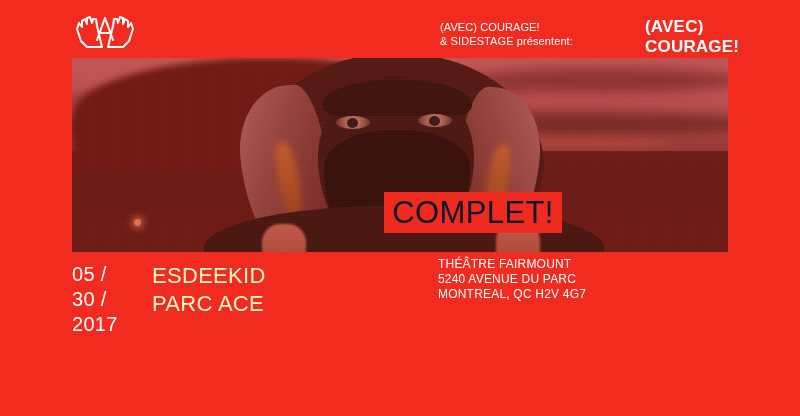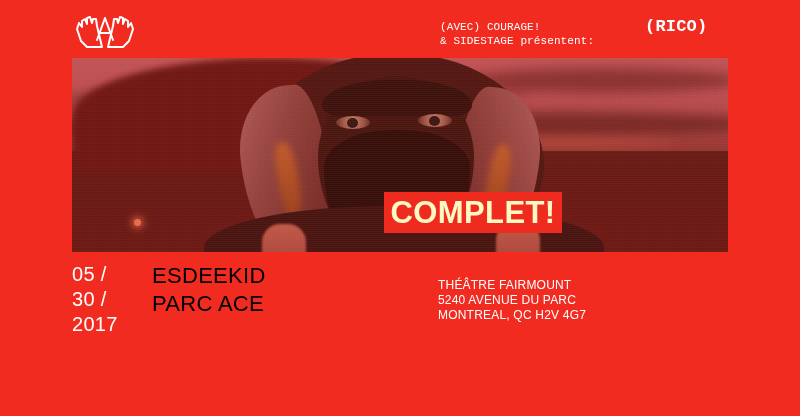--- a/index.html
+++ b/index.html
@@ -17,21 +17,20 @@
     background: #f22b20;
     overflow: hidden;
   }
 
   
   #header {
     position: absolute;
     left: 0; top: 0;
     width: 800px;
     height: 58px;
-    font-family: Liberation Mono, monospace;
   }
   #logo-hands {
     position: absolute;
     left: 72px;
     top: 12px;
     width: 66px;
     height: 38px;
   }
   #logo-hands svg { display: block; }
 
@@ -238,50 +237,50 @@
     left: 312px;
     top: 134px;
     width: 178px;
     height: 41px;
     background: #ef2b20;
     display: flex;
     align-items: center;
     justify-content: center;
   }
   #complet-text {
-    color: #fef9c3;
+    color: #0f172a;
     font-size: 31px;
-    font-weight: bold;
+    font-weight: normal;
     letter-spacing: .4px;
     line-height: 31px;
   }
 
   
   #date-block {
     position: absolute;
     left: 72px;
     top: 262px;
     color: #ffffff;
     font-size: 20px;
     line-height: 25px;
     letter-spacing: .3px;
   }
   #lineup-block {
     position: absolute;
     left: 152px;
     top: 262px;
-    color: #000000;
+    color: #fef9c3;
     font-size: 22px;
     line-height: 28px;
     letter-spacing: .3px;
   }
   #venue-block {
     position: absolute;
     left: 438px;
-    top: 278px;
+    top: 257px;
     color: #ffffff;
     font-size: 12px;
     line-height: 15px;
     letter-spacing: .2px;
   }
 </style>
 </head>
 <body>
 
 <div id="poster">
@@ -300,21 +299,22 @@
         </g>
       </svg>
     </div>
 
     <div id="presenter-block">
       <div>(AVEC) COURAGE!</div>
       <div>&amp; SIDESTAGE présentent:</div>
     </div>
 
     <div id="brand-block">
-      <div>(RICO)</div>
+      <div>(AVEC)</div>
+      <div>COURAGE!</div>
     </div>
 
   </div>
 
   <div id="artwork">
 
     <div class="art-layer" id="sky">
       <div class="cloud" id="cloud-a"></div>
       <div class="cloud" id="cloud-b"></div>
       <div class="cloud" id="cloud-c"></div>

